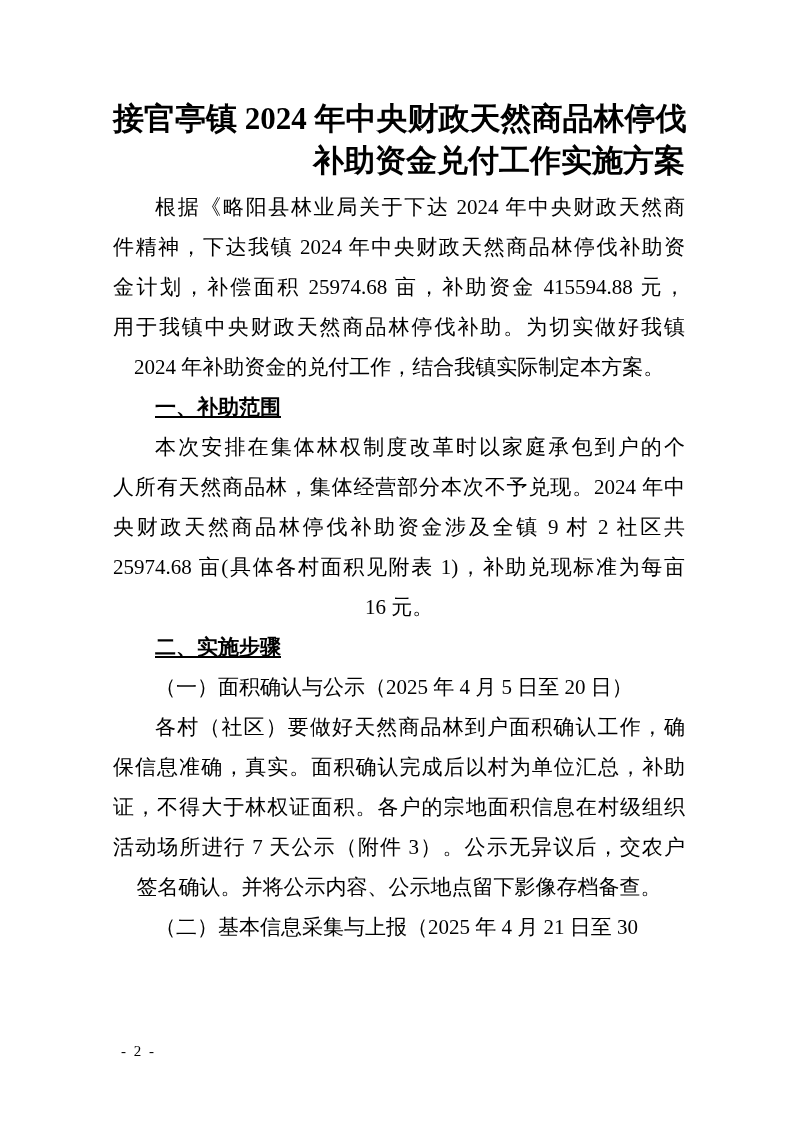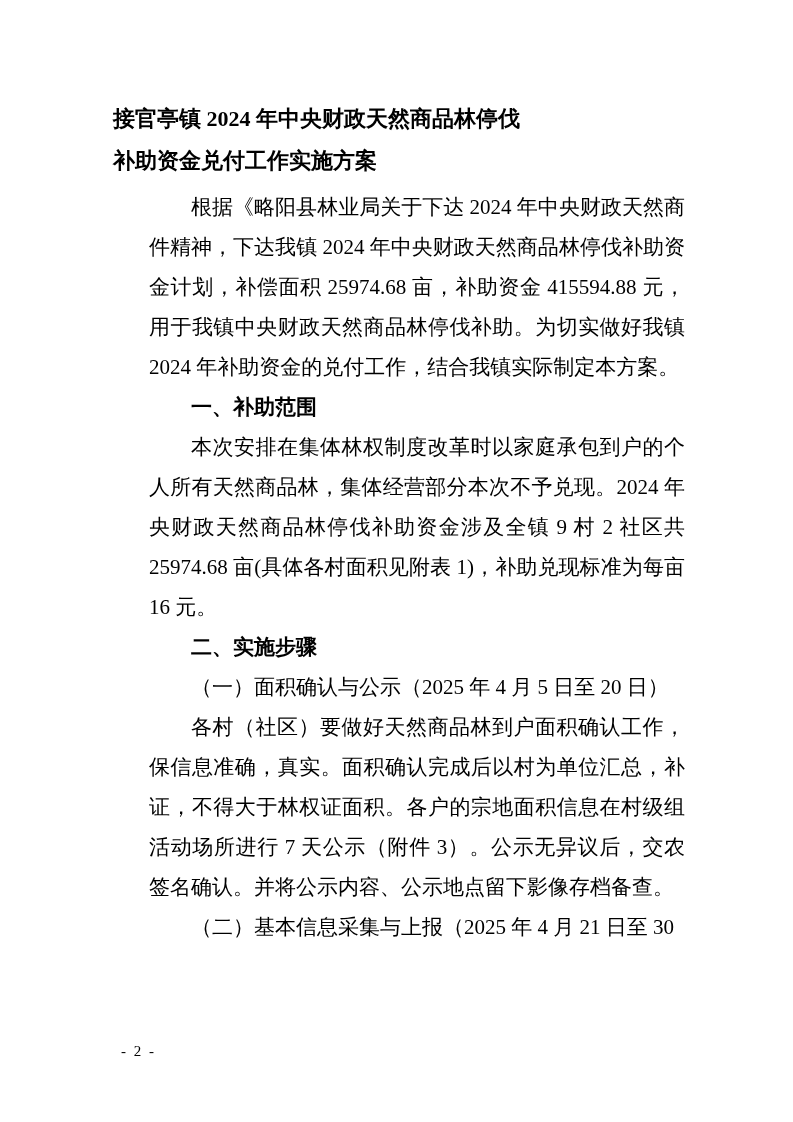--- a/index.html
+++ b/index.html
@@ -18,55 +18,55 @@
   }
   .content {
     position: absolute;
     left: 113px;
     top: 98px;
     width: 572px;
   }
   .title {
     margin: 0;
     padding: 0;
-    font-size: 22px;
+    font-size: 31px;
     line-height: 42px;
     font-weight: bold;
-    text-align: left;
+    text-align: right;
     font-family: "Liberation Serif", "DejaVu Serif", serif;
   }
   .title-line {
     display: block;
     white-space: nowrap;
   }
   .body-block {
     margin-top: 5px;
     font-size: 21px;
   }
   .ln {
     height: 40px;
     line-height: 40px;
     overflow: hidden;
-    margin-left: 36px;
   }
   .para-start, .para-mid {
     text-align: justify;
     text-align-last: justify;
     text-justify: inter-character;
   }
   .para-start {
     text-indent: 2em;
   }
   .para-end {
-    text-align: left;
+    text-align: center;
   }
   .heading {
     font-family: "Liberation Sans", "DejaVu Sans", sans-serif;
     font-weight: bold;
     text-indent: 2em;
+    text-decoration: underline;
   }
   .subheading {
     text-indent: 2em;
   }
   .footer {
     position: absolute;
     left: 121px;
     top: 1042px;
     font-size: 15px;
     line-height: 18px;

